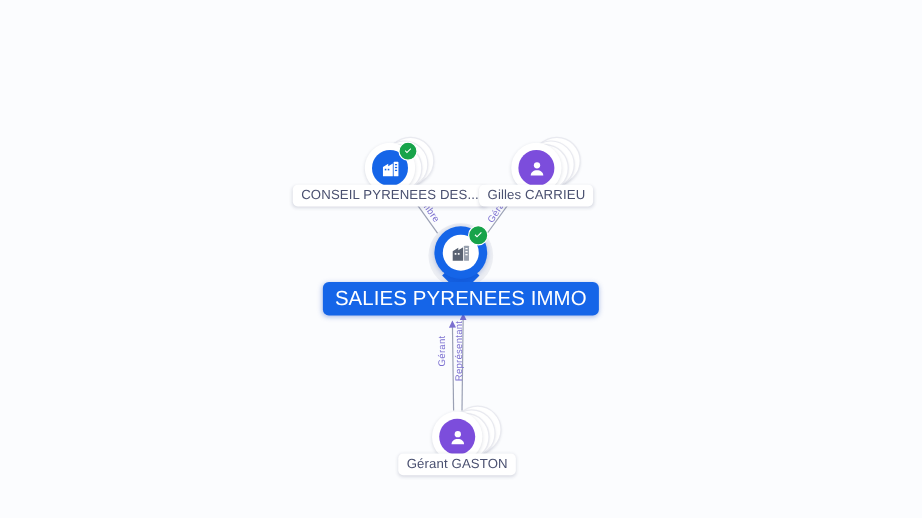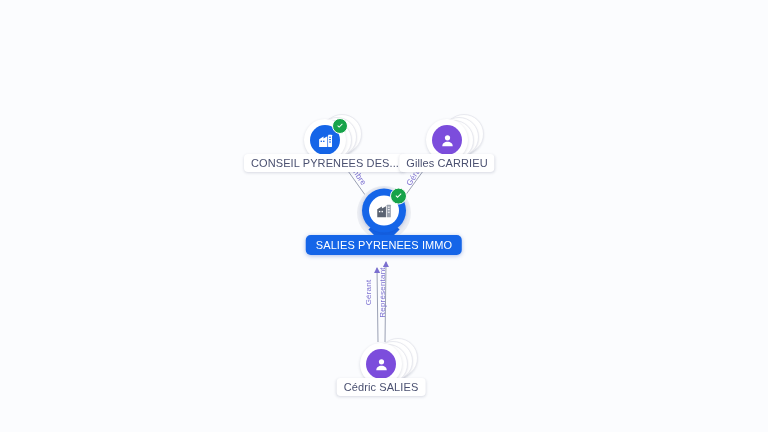--- a/index.html
+++ b/index.html
@@ -95,21 +95,21 @@
     color: #4a5070;
     border-radius: 4px;
     padding: 3px 7px;
     font-size: 11px;
     letter-spacing: 0.1px;
     box-shadow: 0 1px 3px rgba(30,40,80,0.16);
   }
   .label.primary {
     background: #1565e8;
     color: #ffffff;
-    font-size: 11px;
+    font-size: 17px;
     padding: 4px 10px;
     border-radius: 5px;
     box-shadow: 0 1px 4px rgba(20,70,190,0.35);
   }
 
   
   .edge-label {
     position: absolute;
     font-size: 8px;
     color: #7b6fd0;
@@ -281,16 +281,16 @@
       </div>
       <div class="avatar-ring">
         <div class="avatar-disc purple">
           <svg width="17" height="17" viewBox="0 0 24 24">
             <circle cx="12" cy="8.2" r="3.7" fill="#ffffff"></circle>
             <path d="M4.6 20.2c0-4.1 3.3-6.4 7.4-6.4s7.4 2.3 7.4 6.4z" fill="#ffffff"></path>
           </svg>
         </div>
       </div>
     </div>
-    <div class="label" style="left:0px; top:14px;">Cédric SALIES</div>
+    <div class="label" style="left:0px; top:14px;">Gérant GASTON</div>
   </div>
 
 </div>
 
 </body></html>

